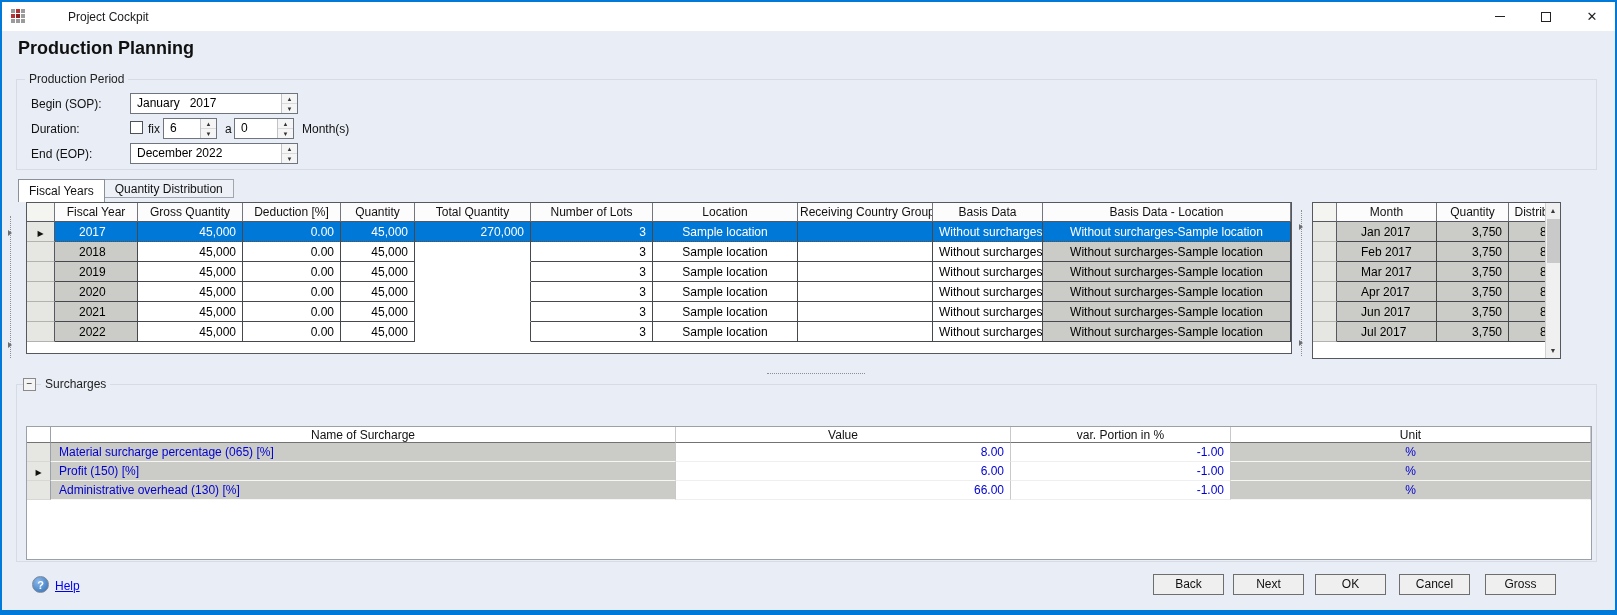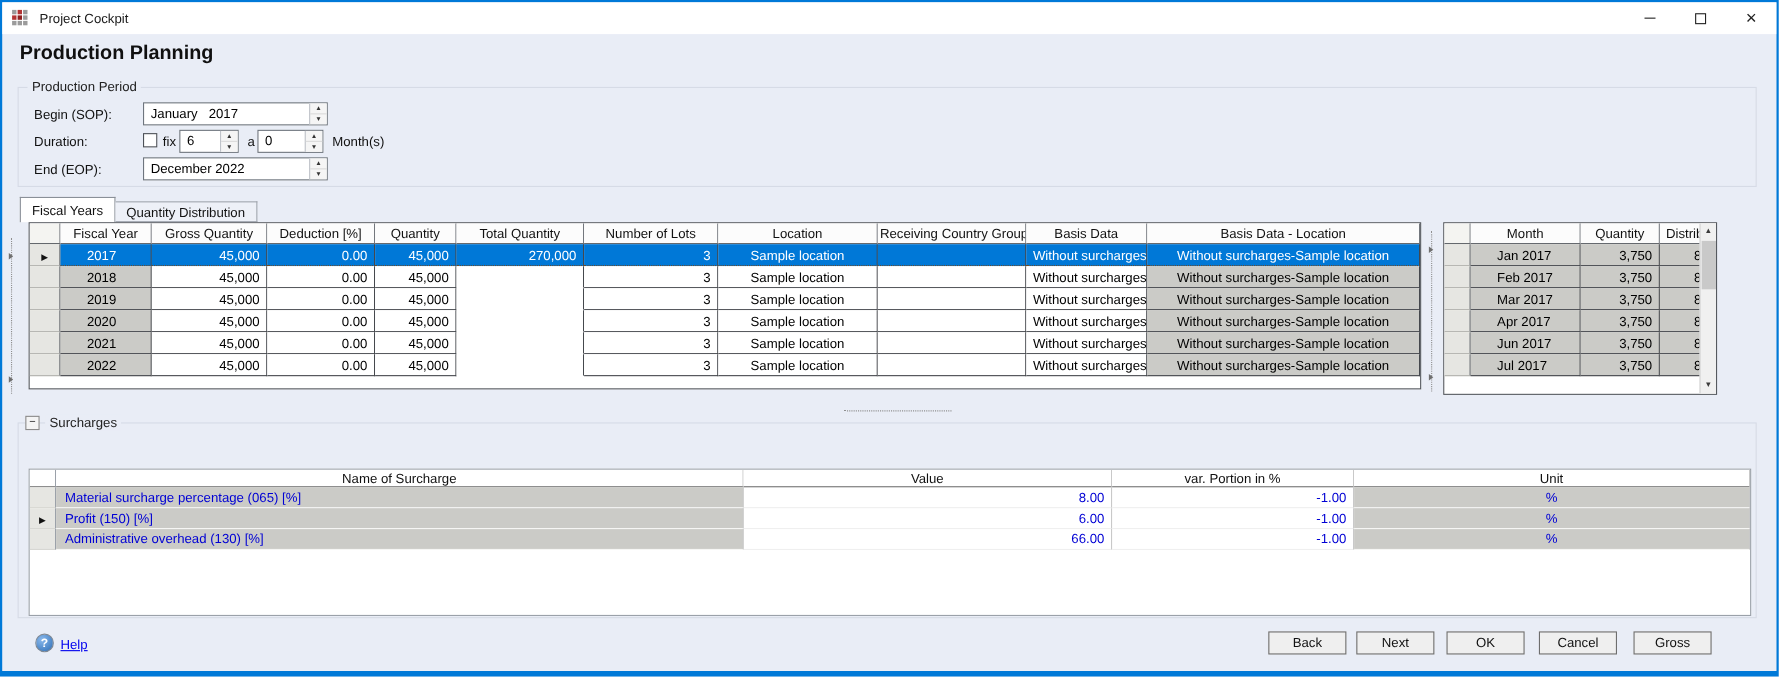--- a/index.html
+++ b/index.html
@@ -4,21 +4,21 @@
 <style>
   * { margin:0; padding:0; box-sizing:border-box; }
   html,body { width:1617px; height:615px; }
   body { font-family:"Liberation Sans", sans-serif; background:#fff; }
 
   .window { position:relative; width:1617px; height:615px; background:#E9EDF6;
             border:2px solid #0079D8; border-bottom-width:5px; overflow:hidden; }
 
   
   .titlebar { position:absolute; top:0; left:0; right:0; height:29px; background:#FFFFFF;
-              display:flex; align-items:center; }
+              display:flex; align-items:center;gap:32px; }
   .app-icon { width:16px; height:16px; margin-left:9px; display:grid;
               grid-template-columns:repeat(3,4px); grid-auto-rows:4px; gap:1px; }
   .app-icon i { display:block; }
   .sq-g { background:#9b9b9b; } .sq-r { background:#b23434; } .sq-dr { background:#8f2020; }
   .title-text { margin-left:9px; font-size:12px; color:#1a1a1a; }
   .win-controls { margin-left:auto; display:flex; height:100%; }
   .win-btn { width:46px; height:100%; display:flex; align-items:center; justify-content:center; color:#222; }
   .glyph-min { width:10px; height:1px; background:#222; }
   .glyph-max { width:10px; height:10px; border:1px solid #222; background:transparent; }
   .glyph-close { font-size:13px; line-height:13px; color:#222; }
@@ -36,21 +36,21 @@
   .spin-text { flex:1; font-size:12px; padding:2px 0 0 6px; white-space:pre; overflow:hidden; }
   .spin-btns { width:16px; border-left:1px solid #BFC3C9; background:#F5F5F5;
                display:flex; flex-direction:column; }
   .spin-up, .spin-dn { flex:1; display:flex; align-items:center; justify-content:center;
                        font-size:6px; color:#333; line-height:6px; }
   .spin-up { border-bottom:1px solid #DADADA; }
 
   .checkbox { position:absolute; width:13px; height:13px; background:#fff; border:1px solid #4d5158; }
 
   
-  .tabs { position:absolute; left:16px; top:177px; height:23px; display:flex; align-items:flex-end; }
+  .tabs { position:absolute; left:16px; top:177px; height:23px; display:flex; align-items:flex-start; }
   .tab { font-size:12px; color:#111; padding:2px 10px 0 10px; height:19px; background:#EDF0F7;
          border:1px solid #A0A6AE; border-left:none; white-space:nowrap; }
   .tab.active { background:#FFFFFF; border:1px solid #8A9098; border-bottom:none; height:23px;
                 padding-top:4px; }
 
   
   .gridbox { position:absolute; background:#fff; border:1px solid #55595F; overflow:hidden; }
   #fiscal-grid { left:24px; top:200px; width:1266px; height:152px; }
   #month-grid  { left:1310px; top:200px; width:249px; height:157px; }
 

